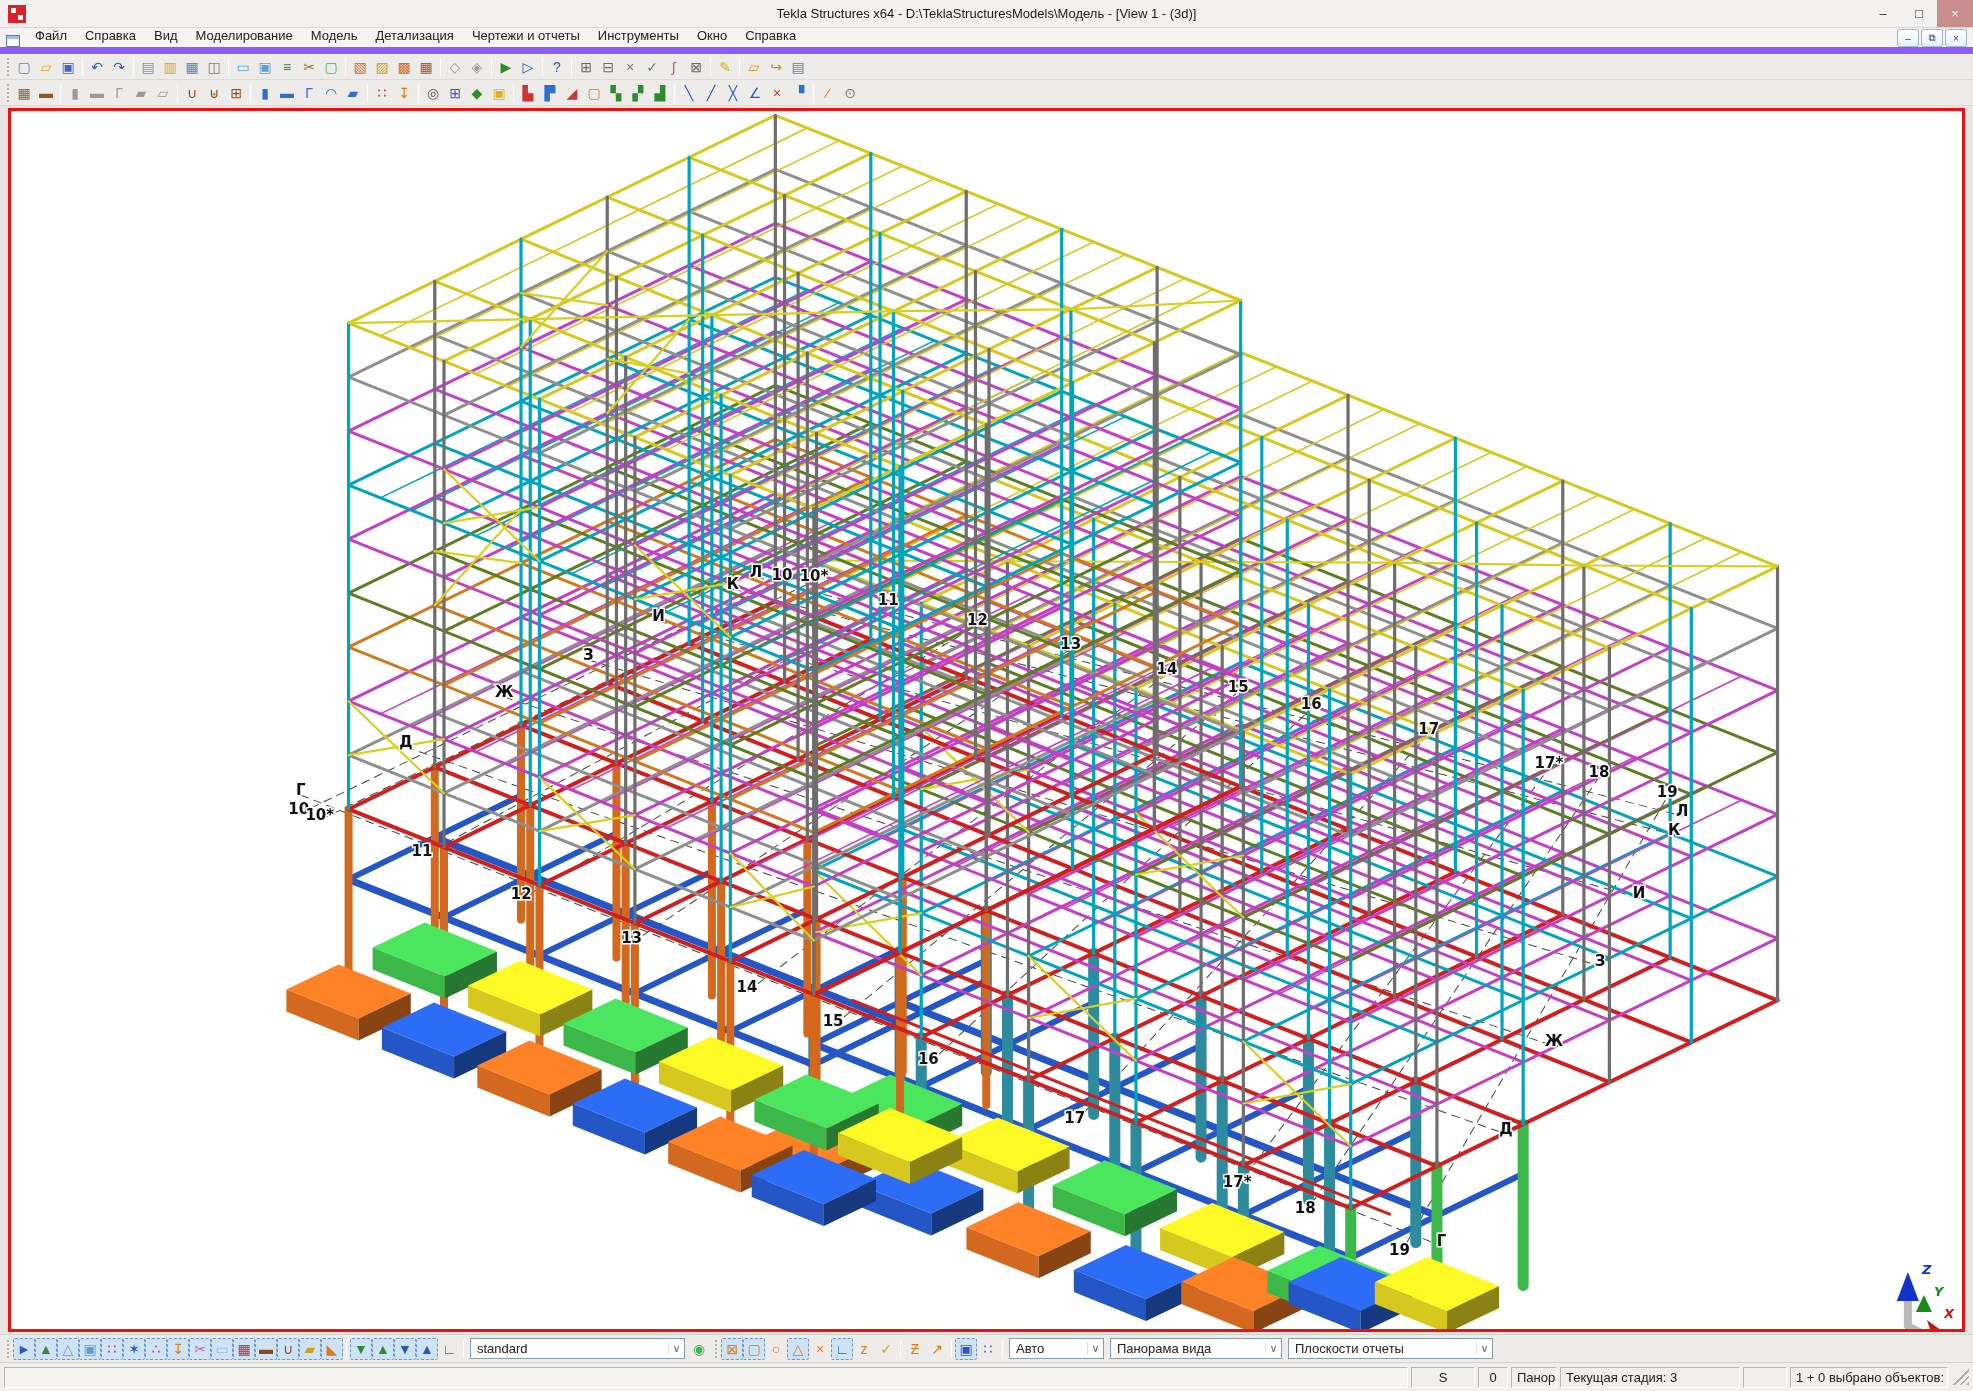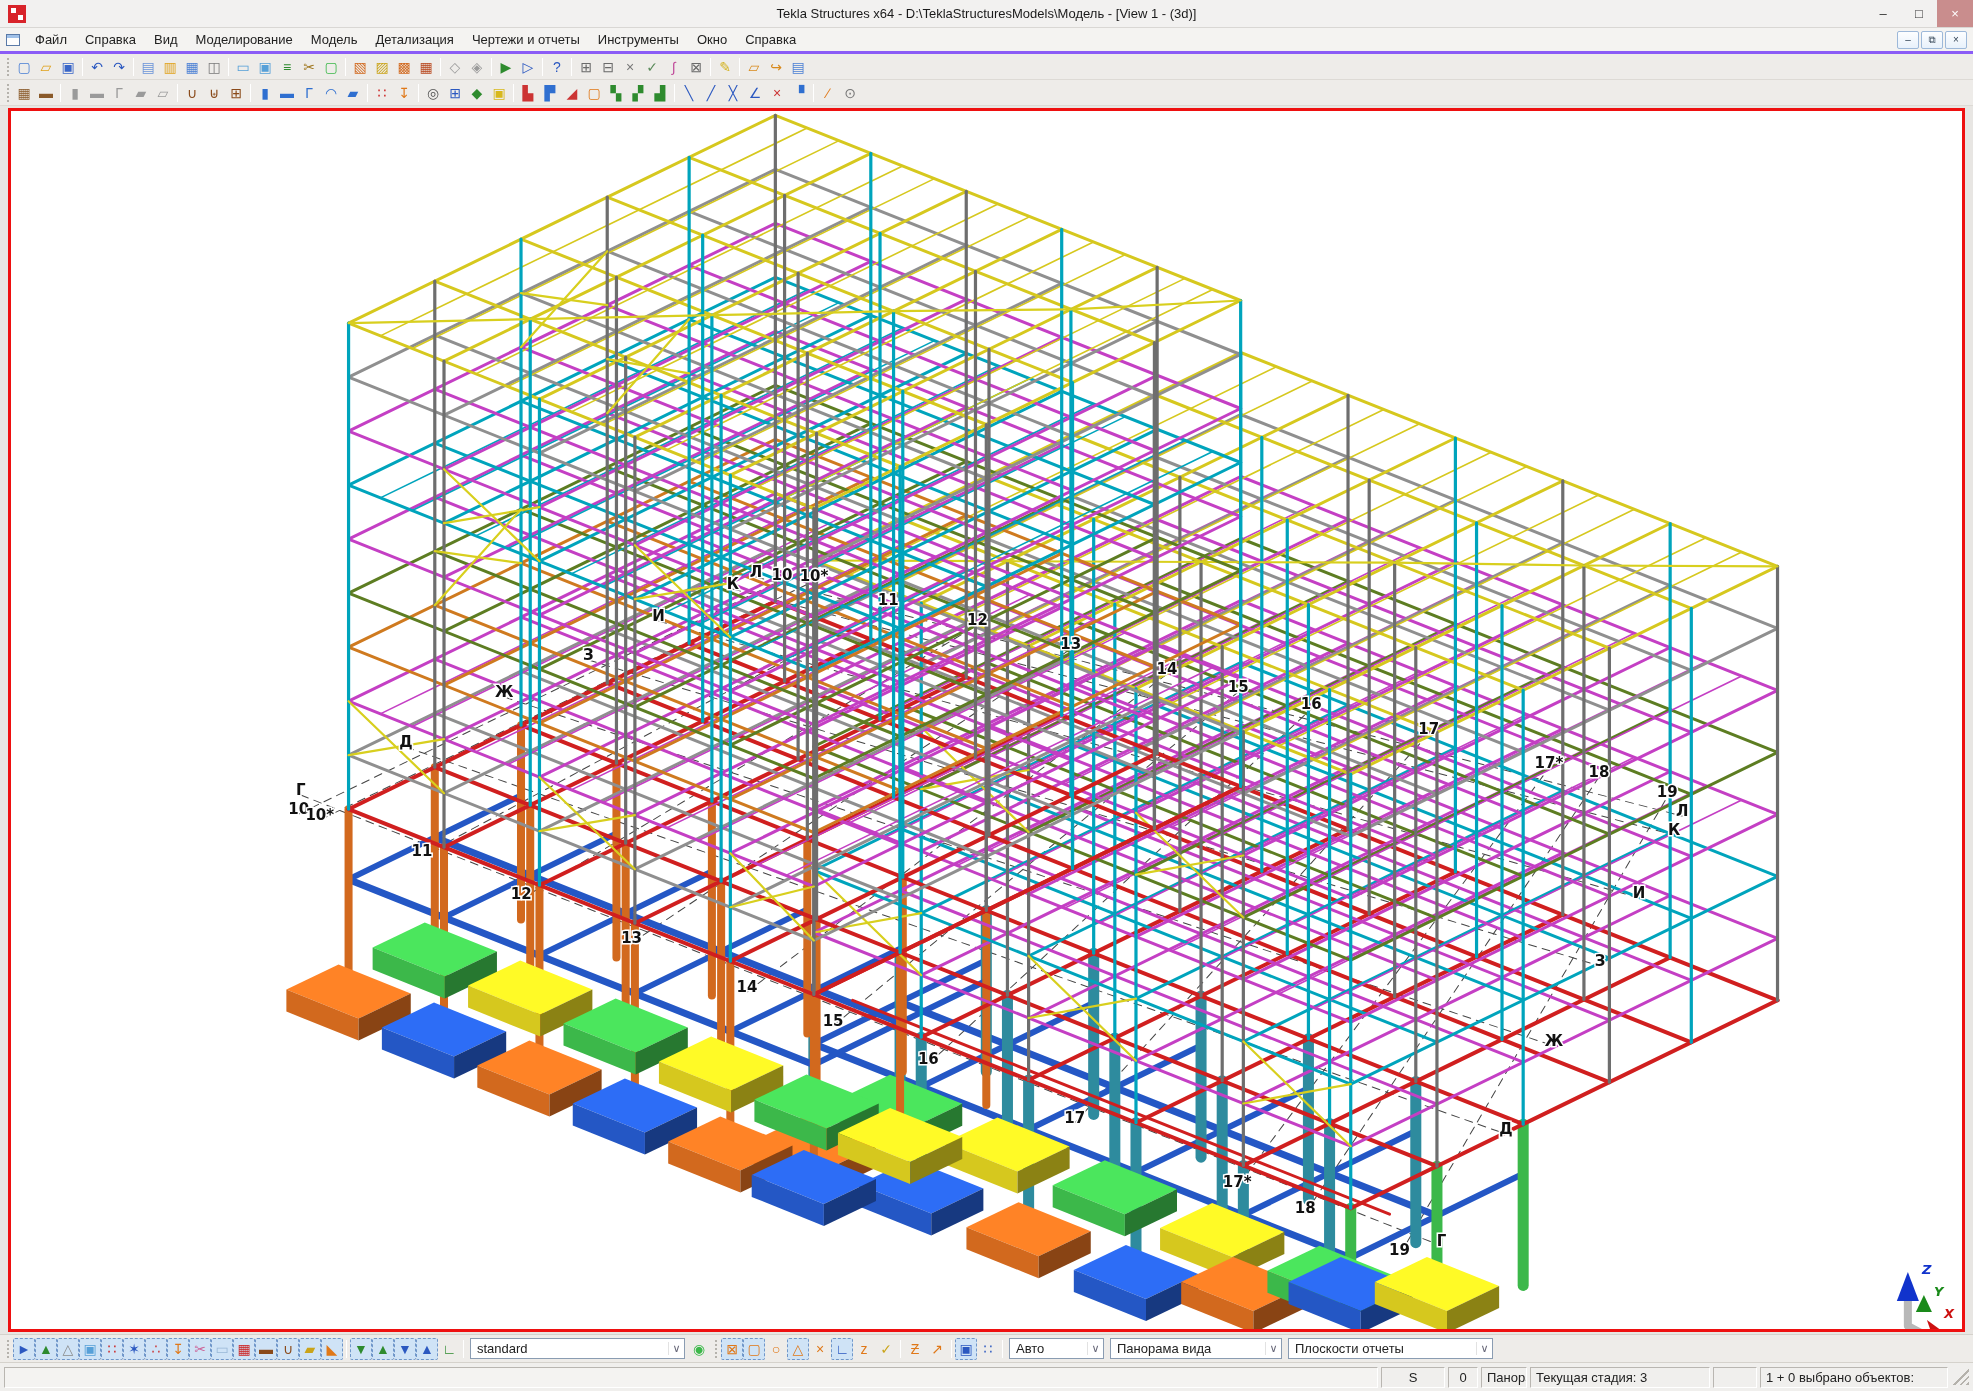--- a/index.html
+++ b/index.html
@@ -14,22 +14,22 @@
   .tekla-logo i { position:absolute; width:5px; height:5px; background:#fff; }
   .tekla-logo i:nth-child(1){ left:3px; top:3px; }
   .tekla-logo i:nth-child(2){ right:3px; bottom:3px; }
   .titlebar .title { position:absolute; left:0; right:0; text-align:center; font-size:13px; color:#1a1a1a; }
   .win-btns { margin-left:auto; display:flex; height:100%; position:relative; }
   .wbtn { width:36px; height:100%; display:flex; align-items:center; justify-content:center;
     font-size:13px; color:#333; }
   .wbtn.close { background:#c98d8d; color:#fff; }
 
   
-  .menubar { height:26px; background:#f4f3f1; border-bottom:3px solid #8b5cf6;
-    display:flex; align-items:center; flex:0 0 auto; }
+  .menubar { height:26px; background:#f4f3f1; border-bottom:7px solid #8b5cf6;
+    display:flex; align-items:flex-end; flex:0 0 auto; }
   .mdi-doc-icon { width:14px; height:12px; margin:0 6px 0 6px; border:1px solid #5a7aa8;
     background:linear-gradient(#9fc0e8 0 3px, #fdfdfd 3px); display:inline-block; }
   .mitem { padding:4px 9px; cursor:default; }
   .mdi-btns { margin-left:auto; margin-right:6px; display:flex; gap:2px; }
   .mdibtn { width:22px; height:18px; border:1px solid #9db8d9; background:linear-gradient(#fdfeff,#e8f1fb);
     display:flex; align-items:center; justify-content:center; font-size:10px; color:#345; border-radius:2px; }
 
   
   .toolbar { height:26px; background:#eeece9; border-bottom:1px solid #dddad5;
     display:flex; align-items:center; padding-left:2px; flex:0 0 auto; }
@@ -1056,18 +1056,18 @@
     </div>
 
   <div class="statusbar">
     <span class="smsg"></span>
     <span id="status-cells" style="display:flex; gap:3px;">
         <span class="scell" style="width: 64px; text-align: center;">S</span>
         <span class="scell" style="width: 30px; text-align: center;">0</span>
         <span class="scell" style="width: 46px; text-align: left;">Панорама</span>
         <span class="scell" style="width: 180px; text-align: left;">Текущая стадия: 3</span>
         <span class="scell" style="width: 44px; text-align: left;"></span>
-        <span class="scell" style="width: 188px; text-align: left;">1 + 0 выбрано объектов:</span>
+        <span class="scell" style="width: 158px; text-align: left;">1 + 0 выбрано объектов:</span>
       </span>
     <span class="sgrip"></span>
   </div>
 
 </div>
 
 </body></html>

